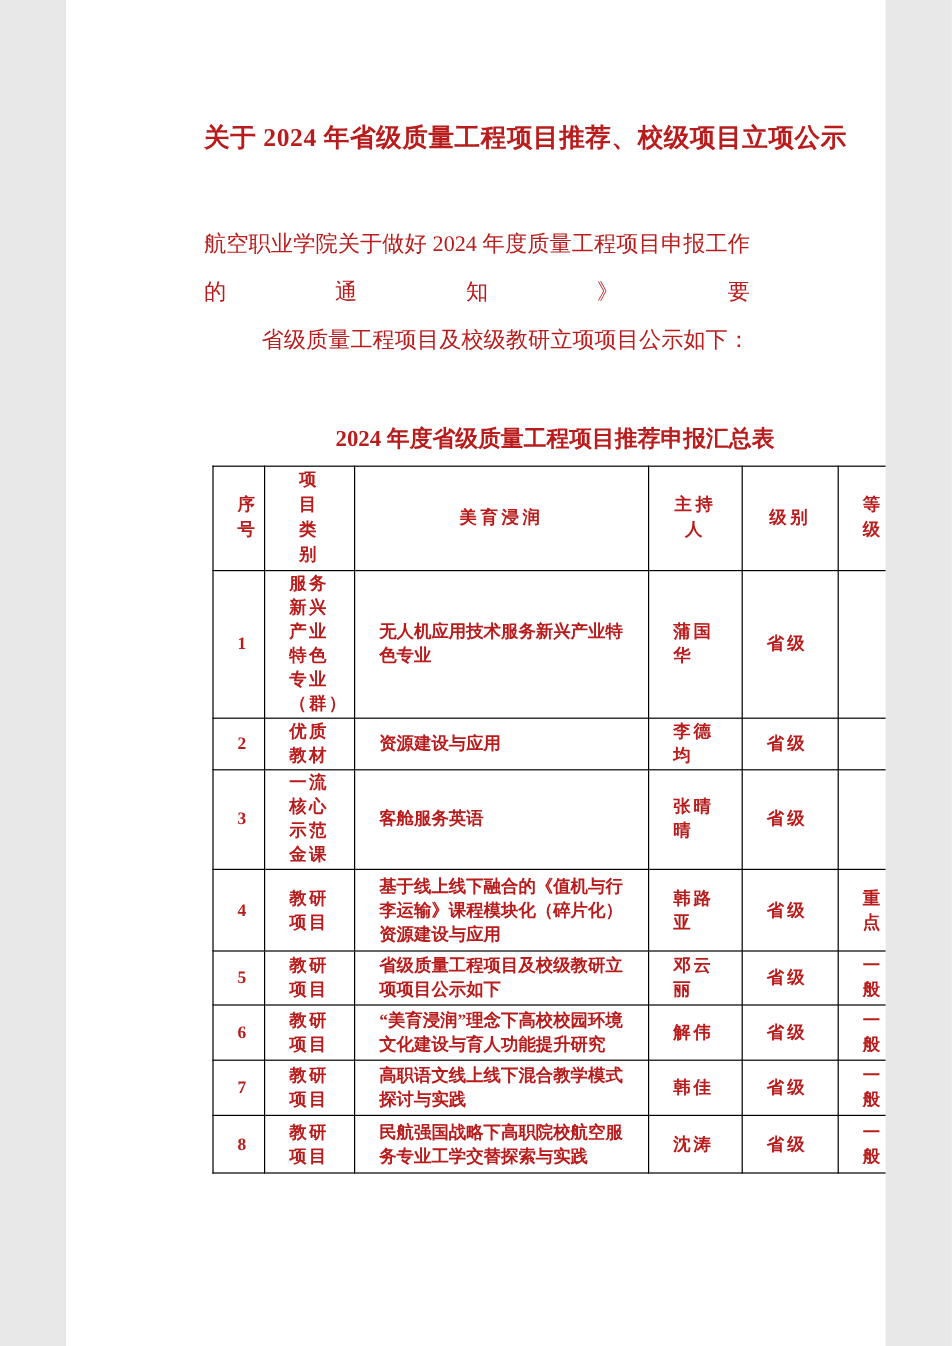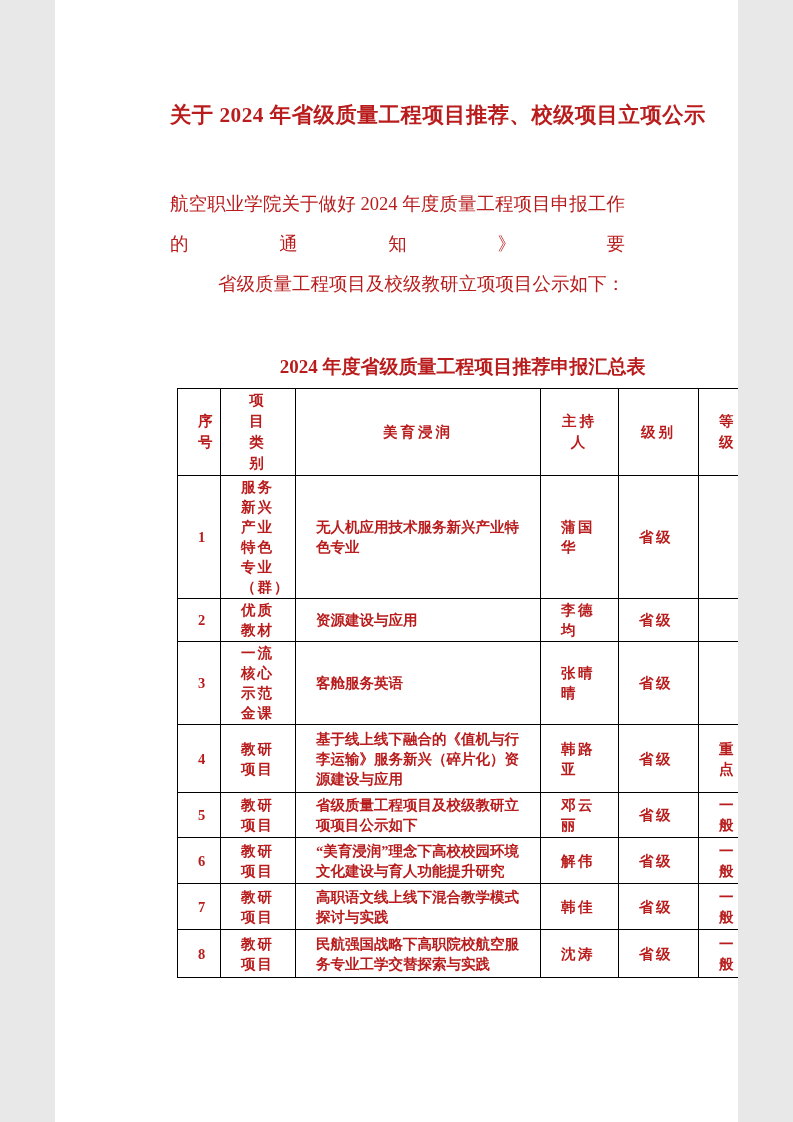--- a/index.html
+++ b/index.html
@@ -124,21 +124,21 @@
           <td class="c-cat">一流核心
 示范金课</td>
           <td class="c-name">客舱服务英语</td>
           <td class="c-leader">张晴晴</td>
           <td class="c-level">省级</td>
           <td class="c-grade"></td>
         </tr>
         <tr class="r4">
           <td class="c-no">4</td>
           <td class="c-cat">教研项目</td>
-          <td class="c-name">基于线上线下融合的《值机与行李运输》服务新兴（碎片化）资源建设与应用</td>
+          <td class="c-name">基于线上线下融合的《值机与行李运输》课程模块化（碎片化）资源建设与应用</td>
           <td class="c-leader">韩路亚</td>
           <td class="c-level">省级</td>
           <td class="c-grade">重点</td>
         </tr>
         <tr class="r5">
           <td class="c-no">5</td>
           <td class="c-cat">教研项目</td>
           <td class="c-name">省级质量工程项目及校级教研立项项目公示如下</td>
           <td class="c-leader">邓云丽</td>
           <td class="c-level">省级</td>

